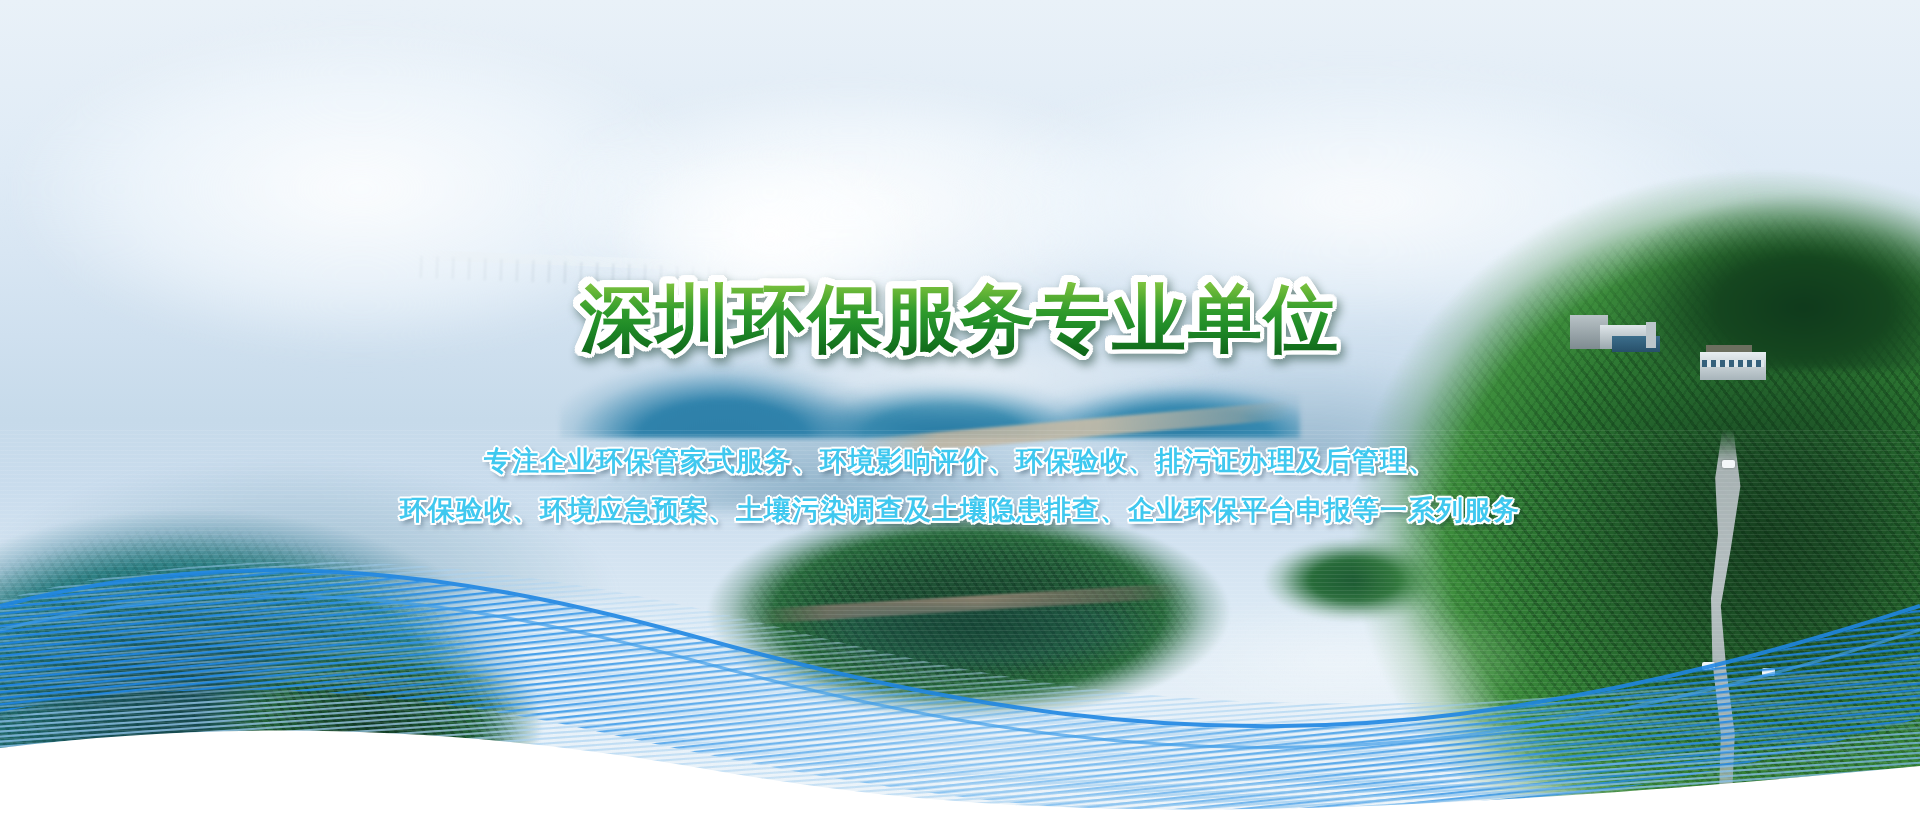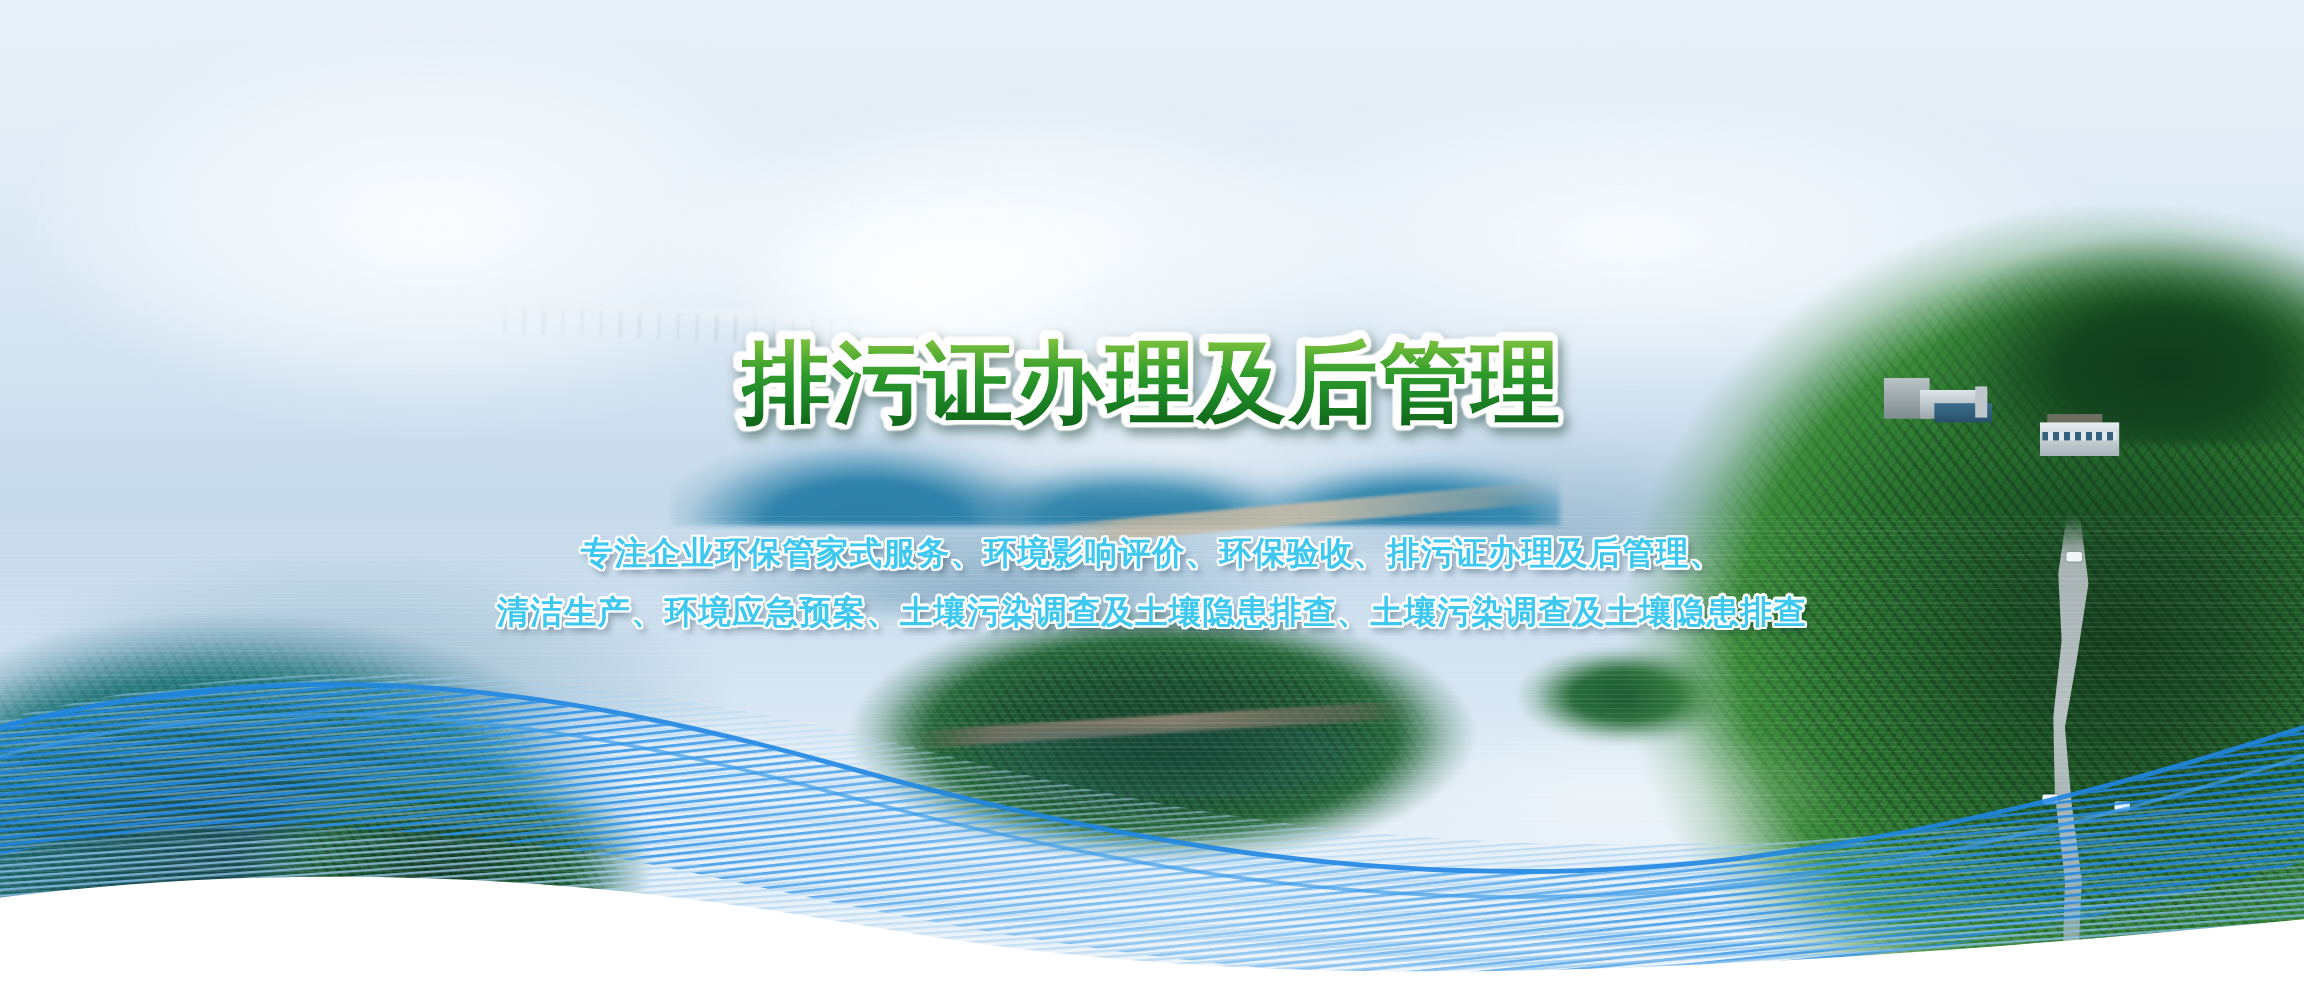--- a/index.html
+++ b/index.html
@@ -346,23 +346,23 @@
 
     <div class="isle-bl"></div>
     <div class="isle-bl-tex"></div>
 
     <div class="water-shimmer"></div>
     <div class="water-hi-1"></div>
     <div class="water-hi-2"></div>
   </div>
 
   <div class="text-wrap">
-    <div class="main-title">排污证办理及后管理</div>
+    <div class="main-title">深圳环保服务专业单位</div>
     <div class="sub-line sub-line-1">专注企业环保管家式服务、环境影响评价、环保验收、排污证办理及后管理、</div>
-    <div class="sub-line sub-line-2">清洁生产、环境应急预案、土壤污染调查及土壤隐患排查、土壤污染调查及土壤隐患排查</div>
+    <div class="sub-line sub-line-2">环保验收、环境应急预案、土壤污染调查及土壤隐患排查、企业环保平台申报等一系列服务</div>
   </div>
 
   <div class="wave-zone">
     <svg viewBox="0 0 1920 360" preserveAspectRatio="none">
       <defs>
         <linearGradient id="gWaveA" x1="0" y1="0" x2="1" y2="0">
           <stop offset="0%" stop-color="#1e84e0" stop-opacity="0.95"></stop>
           <stop offset="26%" stop-color="#2a90e6" stop-opacity="0.85"></stop>
           <stop offset="52%" stop-color="#4ea6ec" stop-opacity="0.55"></stop>
           <stop offset="76%" stop-color="#2f92e4" stop-opacity="0.80"></stop>

